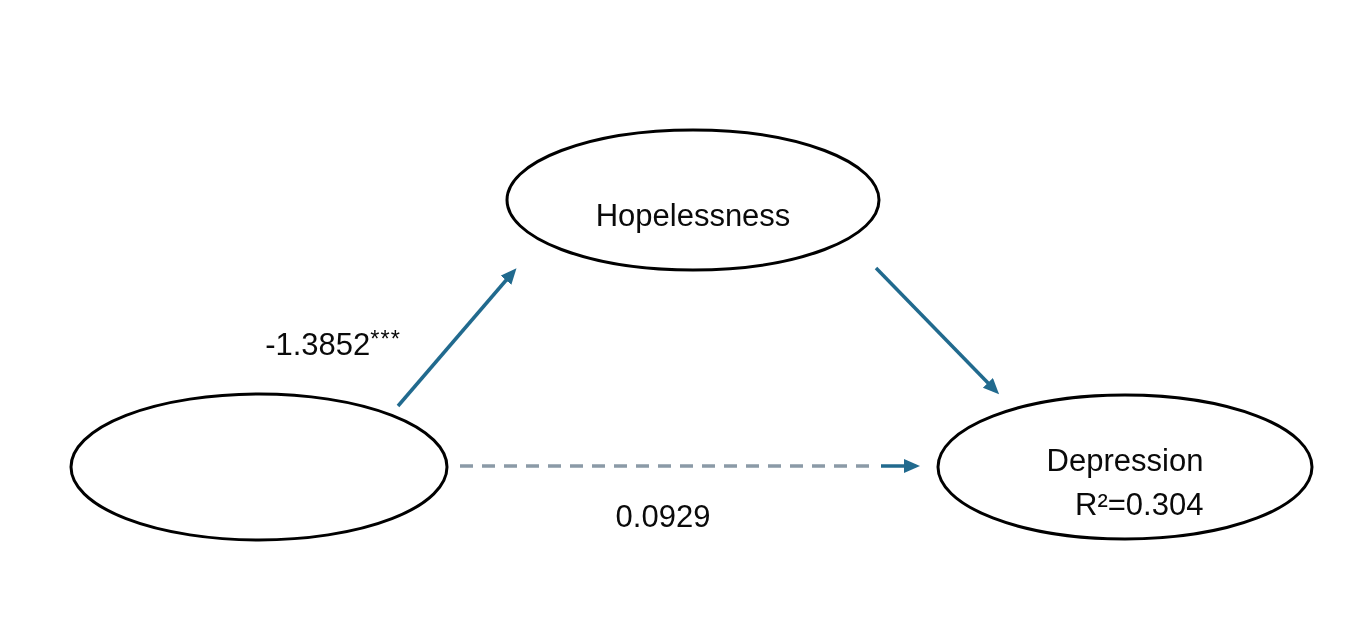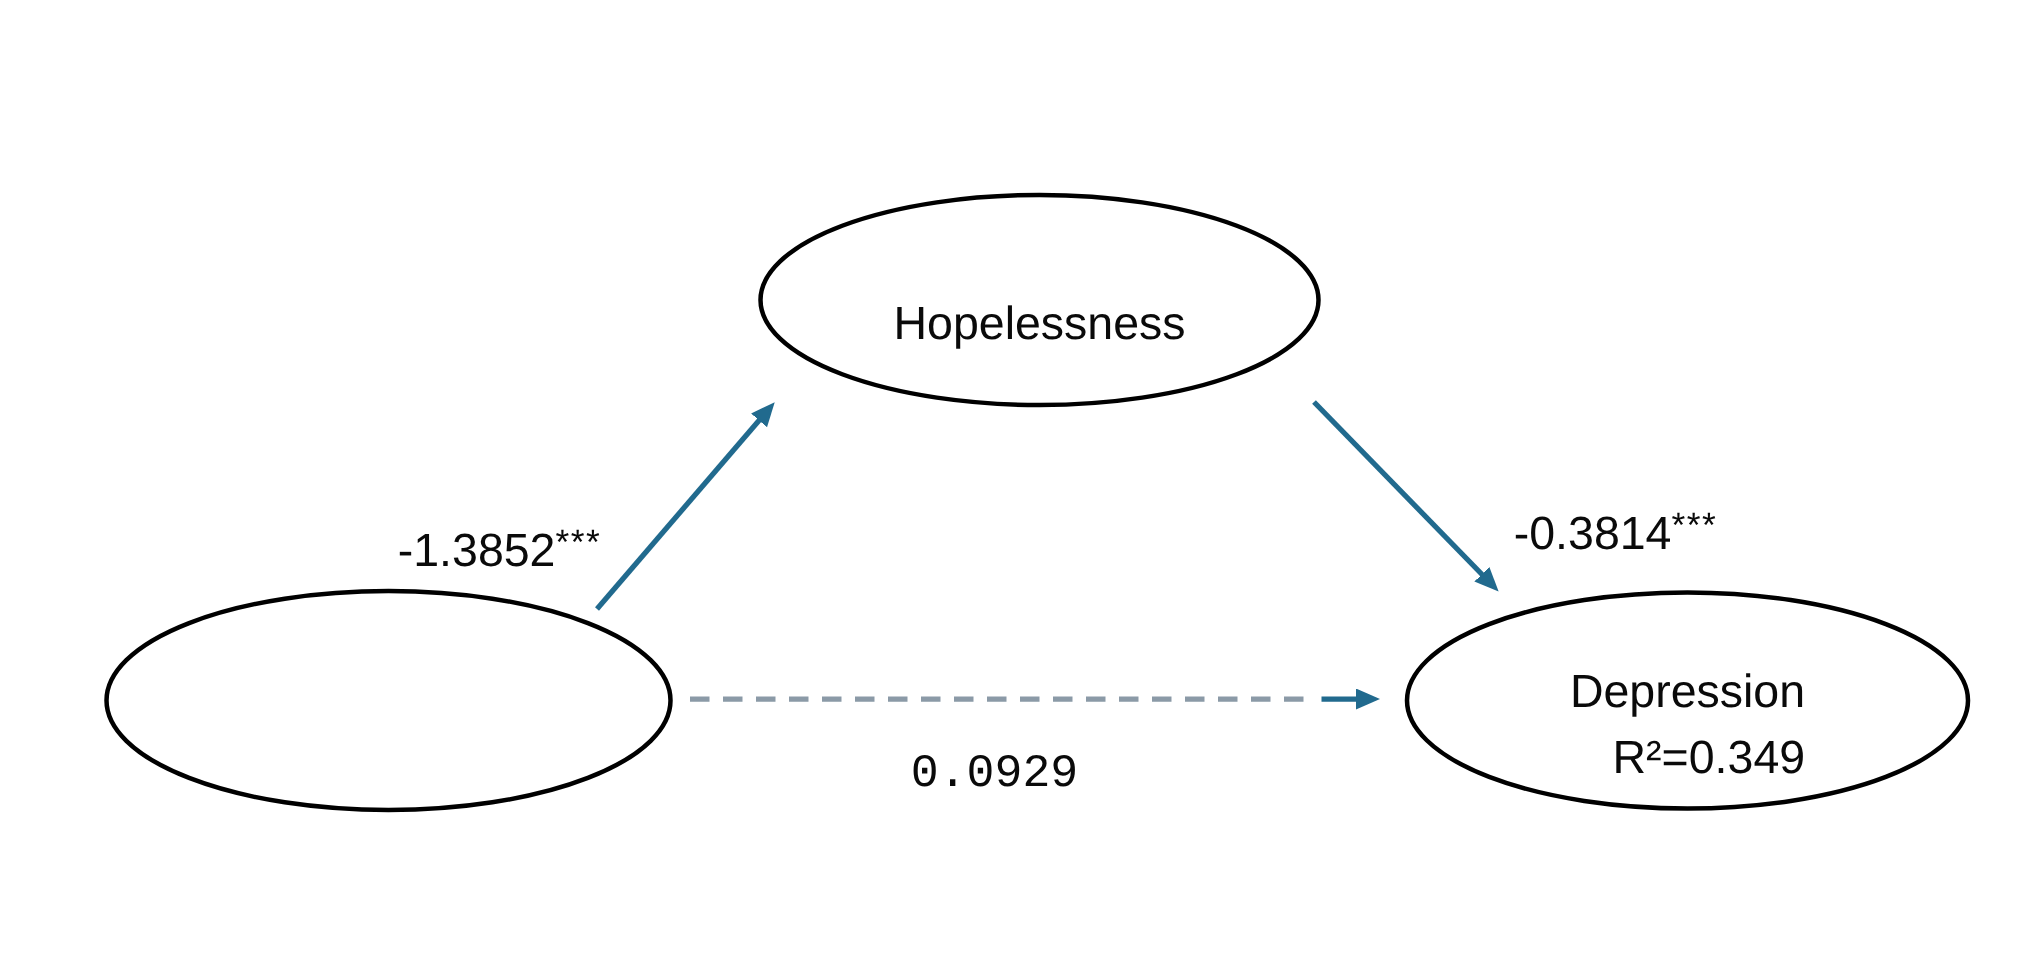--- a/index.html
+++ b/index.html
@@ -94,22 +94,21 @@
     <ellipse class="node-ellipse" cx="1125" cy="467" rx="187" ry="72"></ellipse>
   </svg>
 
 
   <div class="node-label" style="left:693px; top:200px;">
     <div class="node-name">Hopelessness</div>
   </div>
 
   <div class="node-label" style="left:1125px; top:467px;align-items:flex-end;">
     <div class="node-name">Depression</div>
-    <div class="node-r2">R²=0.349</div>
+    <div class="node-r2">R²=0.304</div>
   </div>
 
-  <div class="path-label" style="left:333px; top:364px;"><span>-1.3852</span><span class="sig">***</span></div>
+  <div class="path-label" style="left:333px; top:342px;"><span>-1.3852</span><span class="sig">***</span></div>
 
-  <div class="path-label" style="left:1077px; top:353px;"><span>-0.3814</span><span class="sig">***</span></div>
 
-  <div class="path-label" style="left:663px; top:514px;font-family:Liberation Mono, monospace;"><span>0.0929</span><span class="sig"></span></div>
+  <div class="path-label" style="left:663px; top:514px;"><span>0.0929</span><span class="sig"></span></div>
 
 </div>
 
 </body></html>

